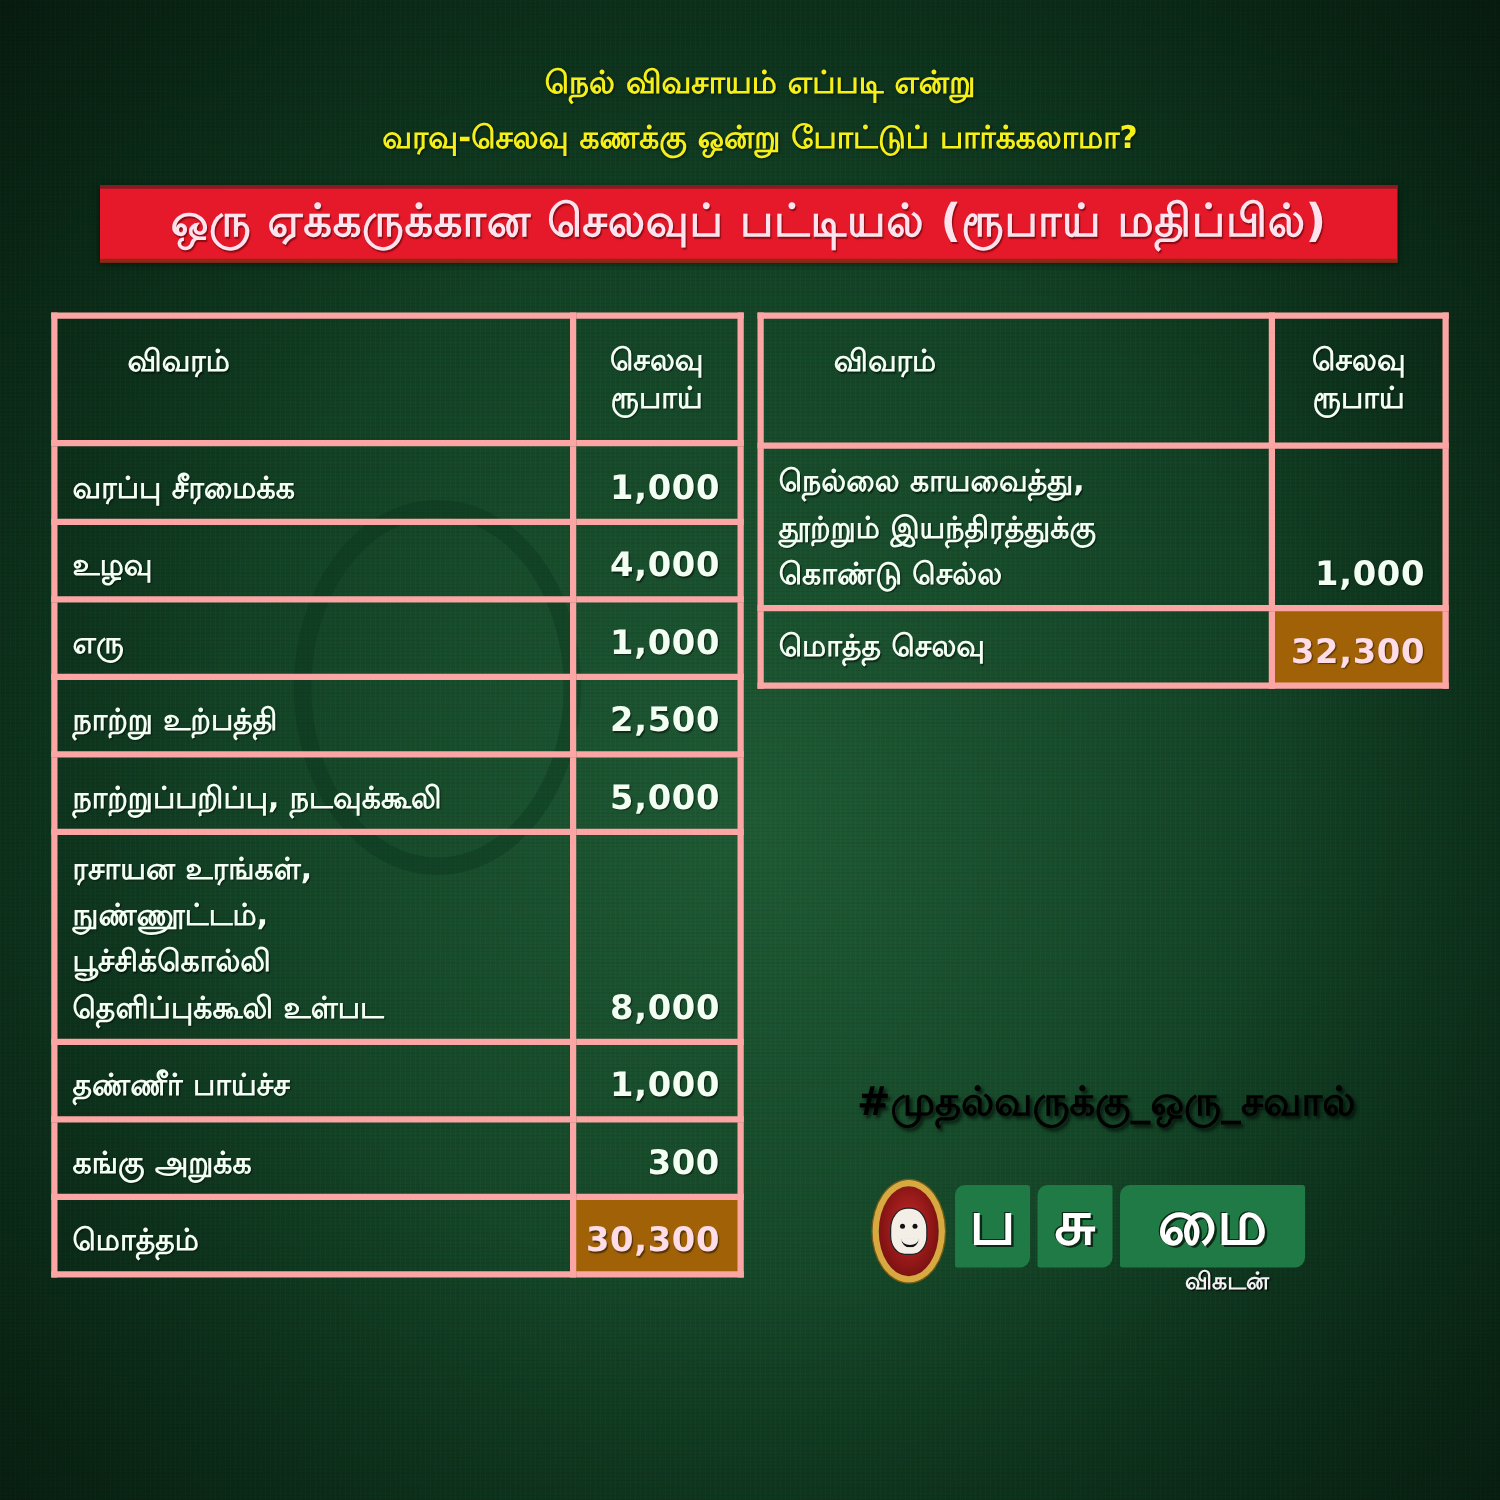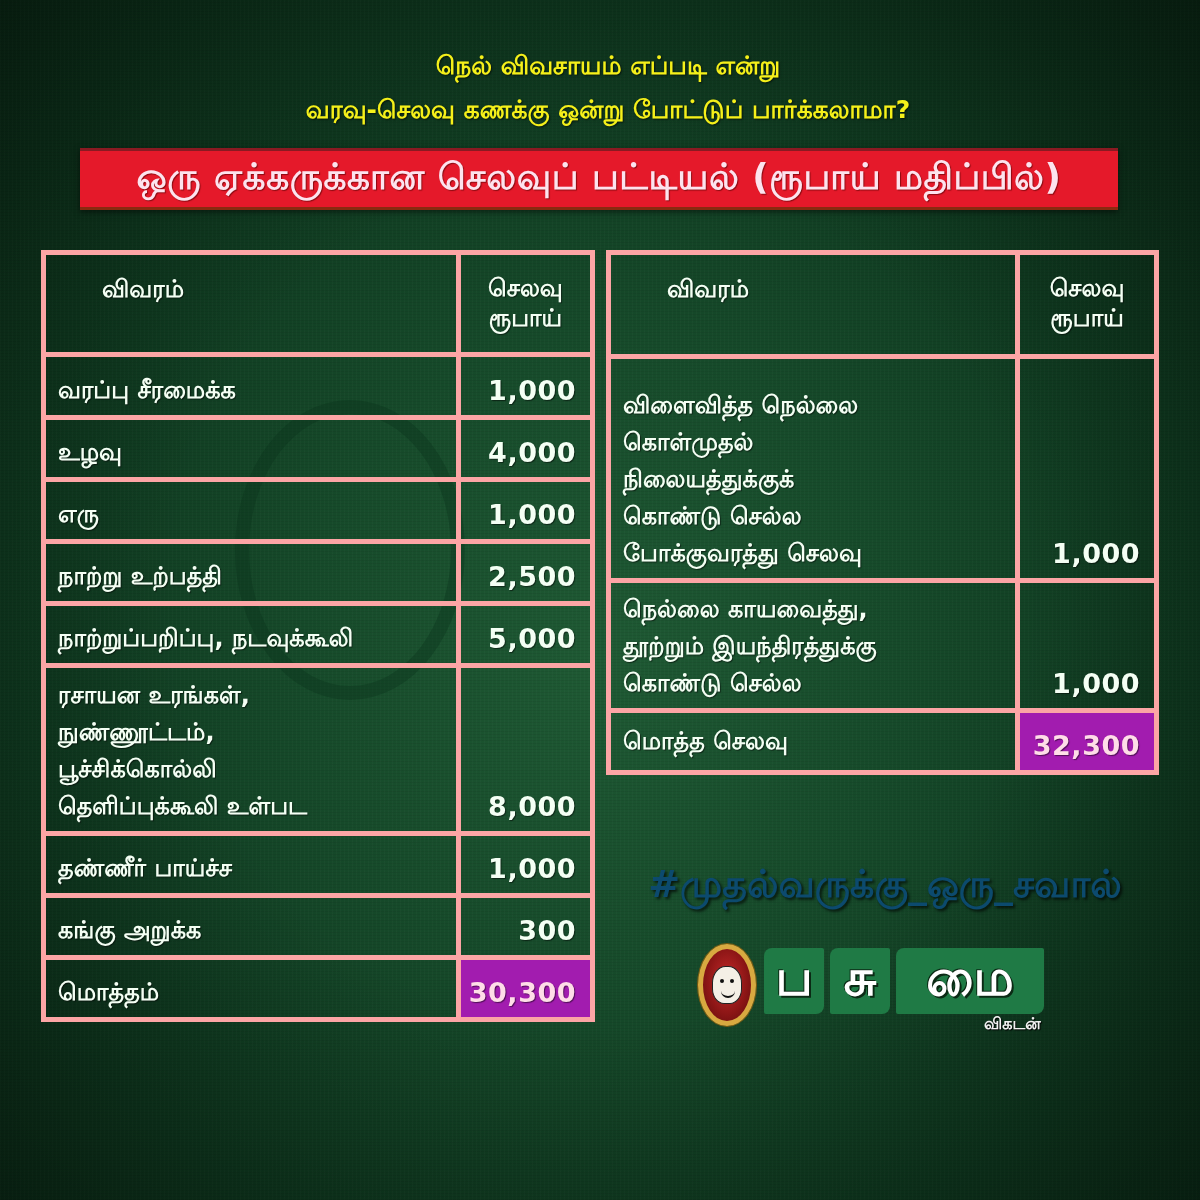--- a/index.html
+++ b/index.html
@@ -75,28 +75,28 @@
       font-size: 24px;
       vertical-align: top;
       font-weight: bold;
     }
     .t1 { left: 41px; top: 250px; width: 554px; }
     .t2 { left: 606px; top: 250px; width: 553px; }
     .desc { text-align: left; padding: 6px 12px; line-height: 37px; }
     .amt  { text-align: right; padding: 14px 14px 6px 8px; line-height: 37px; letter-spacing: 0.5px; font-weight: bold; font-size: 27px !important; }
     .hdr-desc { text-align: left; padding: 20px 12px 12px 56px; }
     .hdr-amt  { text-align: center; padding: 18px 6px 12px 6px; line-height: 30px; }
-    .total-amt { background: #a21caf; color: #ffdde8 !important; }
+    .total-amt { background: #a16207; color: #ffdde8 !important; }
     .hashtag {
       position: absolute;
       left: 600px; width: 570px; top: 862px;
       text-align: center;
-      color: #0c4a6e;
-      font-weight: bold;
-      font-size: 38px;
+      color: #000000;
+      font-weight: bold;
+      font-size: 32px;
       text-shadow: 2px 2px 3px rgba(0,0,0,0.7);
     }
     .logo {
       position: absolute;
       left: 698px; top: 944px;
       width: 360px; height: 100px;
     }
     .mascot {
       position: absolute; left: 0; top: 0;
       width: 58px; height: 82px;
@@ -131,23 +131,22 @@
       text-shadow: 2px 2px 0 #0b2a15, -1px -1px 0 #0b2a15;
     }
     .tile1 { left: 66px; width: 60px; }
     .tile2 { left: 132px; width: 60px; }
     .tile3 { left: 198px; width: 148px; }
     .vikatan {
       position: absolute;
       left: 250px; top: 70px;
       color: #f2f2f2;
       font-weight: bold;
-      font-size: 16px;
+      font-size: 19px;
       text-shadow: 1px 1px 1px #000;
-      margin-left: 36px;
     }
   </style>
 </head>
 <body>
 
 <div class="texture"></div>
 <div class="watermark"></div>
 <div class="vignette"></div>
 
 <div class="headline">
@@ -222,30 +221,20 @@
       <col style="width:139px">
     </colgroup>
   <tbody>
       <tr style="height:104px">
     <th class="hdr-desc">விவரம்</th>
     <th class="hdr-amt">
       <div>செலவு</div>
       <div>ரூபாய்</div>
     </th>
   </tr>
-  <tr style="height:224px">
-    <td class="desc">
-      <div>விளைவித்த நெல்லை</div>
-      <div>கொள்முதல்</div>
-      <div>நிலையத்துக்குக்</div>
-      <div>கொண்டு செல்ல</div>
-      <div>போக்குவரத்து செலவு</div>
-    </td>
-    <td class="amt">1,000</td>
-  </tr>
   <tr style="height:130px">
     <td class="desc">
       <div>நெல்லை காயவைத்து,</div>
       <div>தூற்றும் இயந்திரத்துக்கு</div>
       <div>கொண்டு செல்ல</div>
     </td>
     <td class="amt">1,000</td>
   </tr>
   <tr style="height:62px">
     <td class="desc" style="vertical-align:middle">மொத்த செலவு</td>

